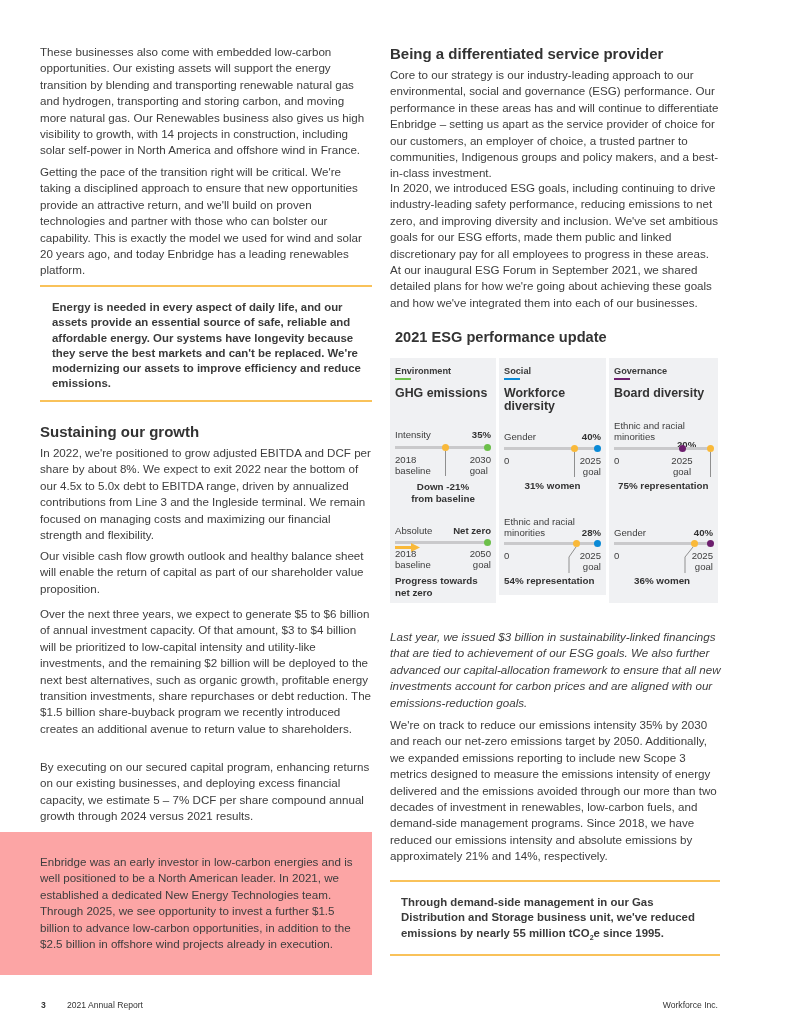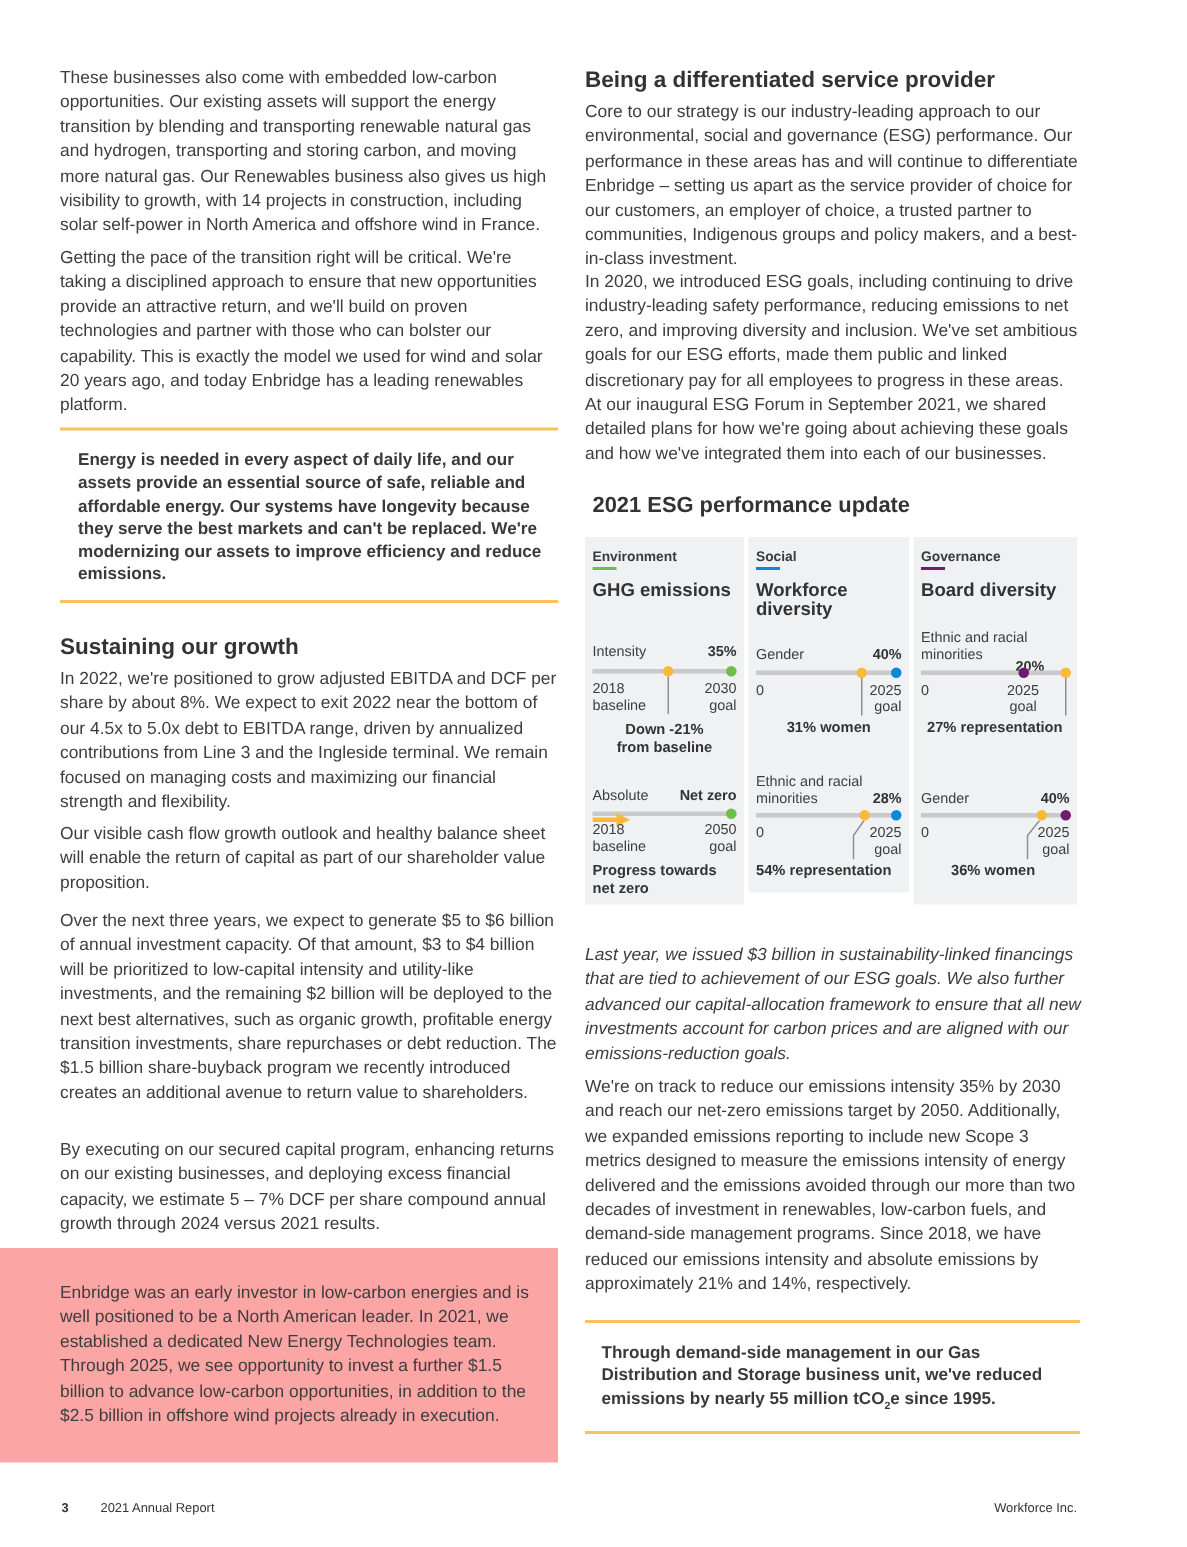--- a/index.html
+++ b/index.html
@@ -59,21 +59,21 @@
     <div class="metric">GHG emissions</div>
   </div>
 
   <div class="abs lbl" style="left:5px;top:71px;">Intensity</div>
   <div class="abs lblb" style="right:5px;top:71px;font-weight:bold;">35%</div>
   <div class="track" style="left:5px;top:88px;width:96px;"></div>
   <div class="dot" style="left:52px;top:86px;background:#f9b93a;"></div>
   <div class="dot" style="left:94px;top:86px;background:#6cc04a;"></div>
   <div class="vline" style="left:55px;top:93px;height:25px;"></div>
   <div class="abs lbl" style="left:5px;top:96px;"><span>2018</span><br><span>baseline</span></div>
-  <div class="abs lbl" style="right:5px;top:96px;text-align:right;"><span>2030</span><br><span>goal</span></div>
+  <div class="abs lbl" style="right:5px;top:96px;text-align:left;"><span>2030</span><br><span>goal</span></div>
   <div class="abs res" style="left:0;width:106px;top:123px;text-align:center;"><span>Down -21%</span><br><span>from baseline</span></div>
 
   <div class="abs lbl" style="left:5px;top:167px;">Absolute</div>
   <div class="abs lblb" style="right:5px;top:167px;">Net zero</div>
   <div class="track" style="left:5px;top:183px;width:96px;"></div>
   <div class="abs" style="left:5px;top:180px;width:25px;height:9px;">
     <svg width="25" height="9" viewBox="0 0 25 9">
         <rect x="0" y="3" width="18" height="3" fill="#f9b93a"></rect>
         <polygon points="16,0 25,4.5 16,9" fill="#f9b93a"></polygon>
       </svg>
@@ -122,21 +122,21 @@
   </div>
 
   <div class="abs lbl" style="left:5px;top:62px;"><span>Ethnic and racial</span><br><span>minorities</span></div>
   <div class="abs lblb" style="left:68px;top:81px;">20%</div>
   <div class="track" style="left:5px;top:89px;width:98px;"></div>
   <div class="dot" style="left:70px;top:87px;background:#6d1f6e;"></div>
   <div class="dot" style="left:98px;top:87px;background:#f9b93a;"></div>
   <div class="vline" style="left:101px;top:94px;height:25px;"></div>
   <div class="abs lbl" style="left:5px;top:97px;">0</div>
   <div class="abs lbl" style="left:54px;top:97px;text-align:center;width:38px;"><span>2025</span><br><span>goal</span></div>
-  <div class="abs res" style="left:9px;top:122px;">27% representation</div>
+  <div class="abs res" style="left:9px;top:122px;">75% representation</div>
 
   <div class="abs lbl" style="left:5px;top:169px;">Gender</div>
   <div class="abs lblb" style="right:5px;top:169px;">40%</div>
   <div class="track" style="left:5px;top:184px;width:98px;"></div>
   <div class="dot" style="left:82px;top:182px;background:#f9b93a;"></div>
   <div class="dot" style="left:98px;top:182px;background:#6d1f6e;"></div>
   <svg class="abs" style="left:65px;top:189px;" width="22" height="26">
       <polyline points="19,0 11,10 11,26" fill="none" stroke="#8f8f8f" stroke-width="1"></polyline>
     </svg>
   <div class="abs lbl" style="left:5px;top:192px;">0</div>

